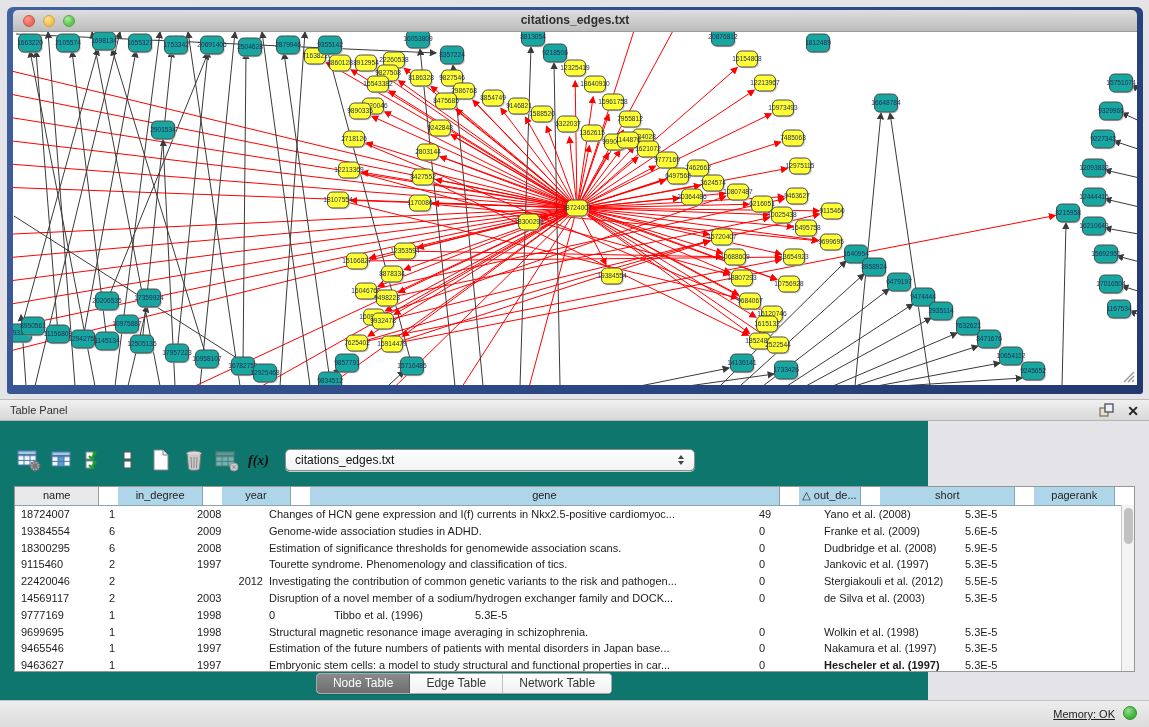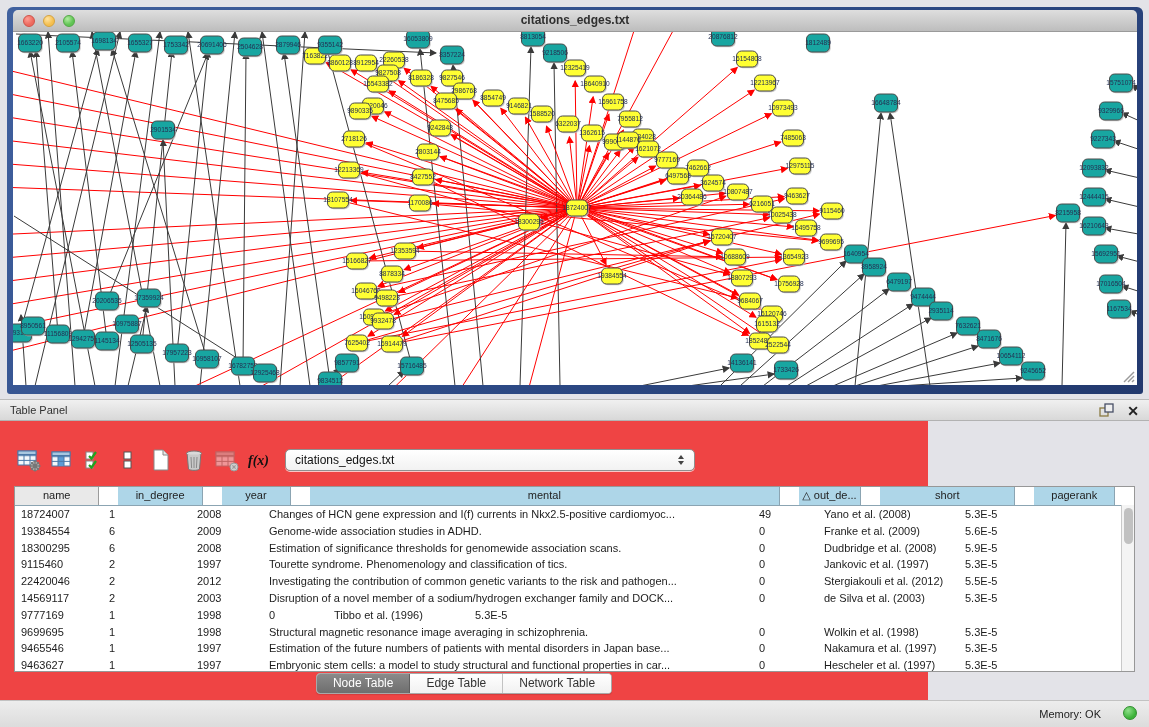--- a/index.html
+++ b/index.html
@@ -44,21 +44,21 @@
     position:absolute;left:0;top:399px;width:1149px;height:22px;
     background:linear-gradient(#f0f0f0,#d8d8d8);
     border-top:1px solid #bcbcbc;border-bottom:1px solid #b2b2b2;
     box-sizing:border-box;
   }
   .panel-header .ph-title{position:absolute;left:10px;top:4px;font-size:11px;color:#303030;}
   .panel-header .ph-icons{position:absolute;right:10px;top:2px;display:flex;gap:12px;align-items:center;}
   .ph-close{font-size:14px;font-weight:bold;color:#222;line-height:16px;cursor:default;}
   .panel-body{
     position:absolute;left:0;top:421px;width:928px;height:279px;
-    background:#ef4444;
+    background:#0f766e;
   }
   .toolbar{position:absolute;left:12px;top:26px;height:30px;display:flex;align-items:center;}
   .tbtn{width:33px;height:28px;display:flex;align-items:center;justify-content:center;}
   .dropdown{
     position:absolute;left:285px;top:28px;width:410px;height:22px;
     background:linear-gradient(#ffffff,#f2f2f2);
     border:1px solid #8f8f8f;border-radius:5px;
     box-sizing:border-box;display:flex;align-items:center;
     box-shadow:0 1px 0 rgba(255,255,255,.7);
   }
@@ -100,21 +100,21 @@
     border-right:1px solid #c2c2c2;background:linear-gradient(#ffffff,#f1f1f1);
   }
   .seg:last-child{border-right:none;}
   .seg.active{background:linear-gradient(#8a8a8a,#6e6e6e);color:#fff;border-right:1px solid #5f5f5f;}
   
   .statusbar{
     position:absolute;left:0;top:700px;width:1149px;height:27px;
     background:linear-gradient(#ededed,#dcdcdc);
     border-top:1px solid #c2c2c2;box-sizing:border-box;
   }
-  .statusbar .mem{position:absolute;right:48px;top:7px;font-size:11px;color:#222;}
+  .statusbar .mem{position:absolute;right:34px;top:7px;font-size:11px;color:#222;text-decoration:underline;}
   .mem-dot{
     position:absolute;right:12px;top:5px;width:14px;height:14px;border-radius:50%;
     background:radial-gradient(circle at 35% 30%,#8fe08a,#3db33a 65%);
     border:1px solid #2f8e2e;box-sizing:border-box;
   }
 </style>
 </head>
 <body>
 
 <div class="net-window">
@@ -1023,21 +1023,21 @@
       <span class="tri up"></span>
         <span class="tri down"></span>
     </span>
   </div>
 
   <div class="data-table">
     <div class="thead" id="thead">
         <div class="th gray" style="width: 88px;">name</div>
         <div class="th" style="width: 88px;">in_degree</div>
         <div class="th" style="width: 72px;">year</div>
-        <div class="th" style="width: 490px;">mental</div>
+        <div class="th" style="width: 490px;">gene</div>
         <div class="th" style="width: 65px;">△ out_de...</div>
         <div class="th" style="width: 141px;">short</div>
         <div class="th" style="width: 84px;">pagerank</div>
         <div class="th filler"></div>
       </div>
     <div class="tbody" id="tbody">
         <div class="tr">
           <div class="td" style="width: 88px;">18724007</div>
           <div class="td" style="width: 88px;">1</div>
           <div class="td" style="width: 72px;">2008</div>
@@ -1069,21 +1069,21 @@
           <div class="td" style="width: 88px;">2</div>
           <div class="td" style="width: 72px;">1997</div>
           <div class="td" style="width: 490px;">Tourette syndrome. Phenomenology and classification of tics.</div>
           <div class="td" style="width: 65px;">0</div>
           <div class="td" style="width: 141px;">Jankovic et al. (1997)</div>
           <div class="td" style="width: 84px;">5.3E-5</div>
         </div>
         <div class="tr">
           <div class="td" style="width: 88px;">22420046</div>
           <div class="td" style="width: 88px;">2</div>
-          <div class="td" style="width: 72px;">2012</div>
+          <div class="td" style="width: 72px; text-align: right;">2012</div>
           <div class="td" style="width: 490px;">Investigating the contribution of common genetic variants to the risk and pathogen...</div>
           <div class="td" style="width: 65px;">0</div>
           <div class="td" style="width: 141px;">Stergiakouli et al. (2012)</div>
           <div class="td" style="width: 84px;">5.5E-5</div>
         </div>
         <div class="tr">
           <div class="td" style="width: 88px;">14569117</div>
           <div class="td" style="width: 88px;">2</div>
           <div class="td" style="width: 72px;">2003</div>
           <div class="td" style="width: 490px;">Disruption of a novel member of a sodium/hydrogen exchanger family and DOCK...</div>
@@ -1116,21 +1116,21 @@
           <div class="td" style="width: 65px;">0</div>
           <div class="td" style="width: 141px;">Nakamura et al. (1997)</div>
           <div class="td" style="width: 84px;">5.3E-5</div>
         </div>
         <div class="tr">
           <div class="td" style="width: 88px;">9463627</div>
           <div class="td" style="width: 88px;">1</div>
           <div class="td" style="width: 72px;">1997</div>
           <div class="td" style="width: 490px;">Embryonic stem cells: a model to study structural and functional properties in car...</div>
           <div class="td" style="width: 65px;">0</div>
-          <div class="td" style="width: 141px;">Hescheler et al. (1997)</div>
+          <div class="td" style="width: 141px; font-weight: bold;">Hescheler et al. (1997)</div>
           <div class="td" style="width: 84px;">5.3E-5</div>
         </div>
       </div>
     <div class="vscroll">
       <div class="vthumb"></div>
     </div>
   </div>
 
   <div class="tabbar">
     <div class="segmented" id="tabs">

